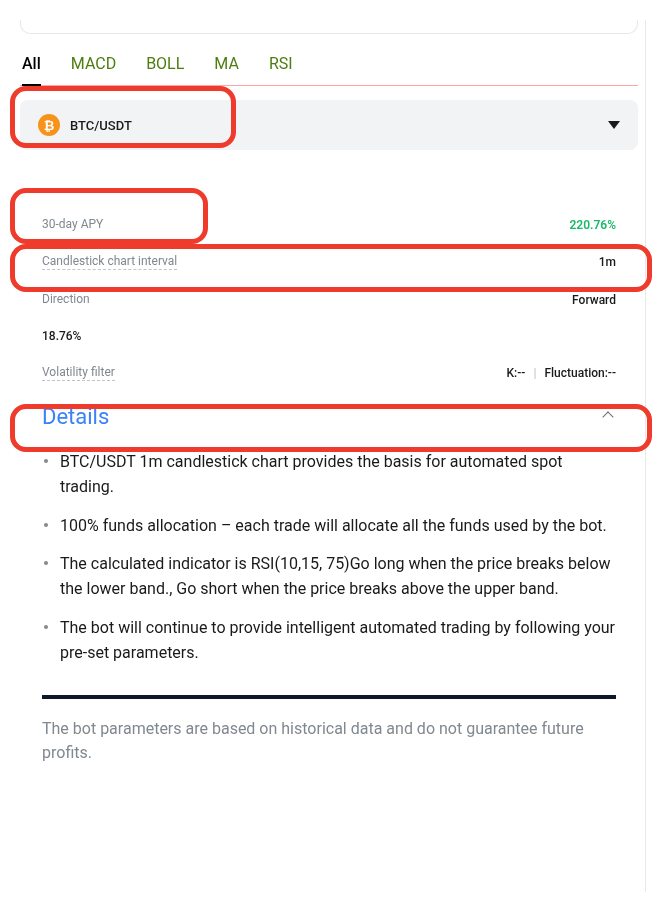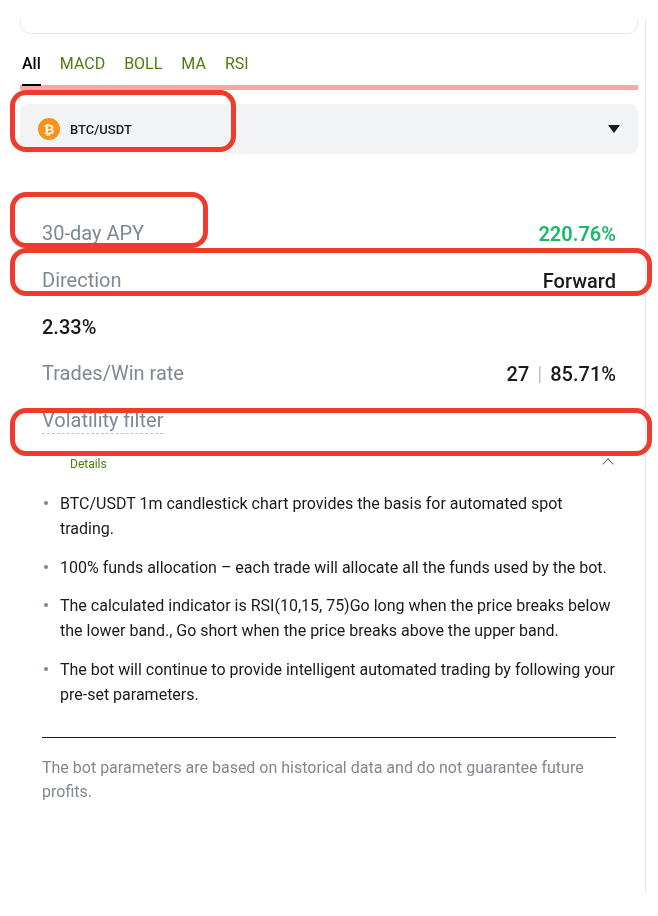--- a/index.html
+++ b/index.html
@@ -13,22 +13,22 @@
     }
     .top-placeholder {
       height: 14px;
       border: 1px solid #e8e8e8;
       border-top: none;
       border-radius: 0 0 10px 10px;
       margin-bottom: 12px;
     }
     .tabs {
       display: flex;
-      gap: 19px;
-      border-bottom: 5px solid #fca5a5;
+      gap: 30px;
+      border-bottom: 1px solid #fca5a5;
       padding: 0 2px 0 2px;
     }
     .tab {
       padding: 8px 0 12px 0;
       font-size: 16px;
       color: #4d7c0f;
       cursor: pointer;
       position: relative;
     }
     .tab.active {
@@ -97,49 +97,49 @@
     .stats {
       margin-top: 32px;
       padding: 0 22px;
       position: relative;
     }
     .stat-row {
       display: flex;
       justify-content: space-between;
       align-items: center;
       padding: 11px 0;
-      font-size: 20px;
+      font-size: 12px;
     }
     .stat-label {
       color: #808890;
       border-bottom: 1px dashed #c0c4c9;
       padding-bottom: 1px;
     }
     .stat-label.nodotted { border-bottom: none; }
     .stat-value { color: #1a1a1a; font-weight: 500; text-align: right; }
     .stat-value.green { color: #17ba6a; font-weight: 600; }
     .stat-value .sep { color: #c0c4c9; margin: 0 8px; }
     .hl-row1 { left: -10px; top: 38px; right: -14px; height: 48px; }
     .hl-row2 { left: -10px; top: 198px; right: -14px; height: 48px; }
     .details-row {
       display: flex; justify-content: space-between; align-items: center;
       padding: 12px 0 6px 0;
     }
-    .details-label { color: #4d7c0f; font-size: 12px; margin-left: 28px; }
+    .details-label { color: #3b82f6; font-size: 22px; }
     .chevron-up {
       width: 8px; height: 8px;
       border-right: 1.5px solid #6b6f76;
       border-top: 1.5px solid #6b6f76;
       transform: rotate(-45deg);
       margin-right: 4px;
     }
     .details-list {
       list-style: none;
       padding: 8px 0 22px 0;
-      border-bottom: 1px solid #0f172a;
+      border-bottom: 4px solid #0f172a;
     }
     .details-list li {
       position: relative;
       padding: 7px 0 7px 18px;
       font-size: 16px;
       color: #1a1a1a;
       line-height: 1.55;
     }
     .details-list li::before {
       content: "";
@@ -194,40 +194,41 @@
 
   <div class="stats">
     <div class="highlight-box hl-row1"></div>
     <div class="highlight-box hl-row2"></div>
 
     <div class="stat-row">
       <span class="stat-label nodotted">30-day APY</span>
       <span class="stat-value green">220.76%</span>
     </div>
 
+    <div class="stat-row">
+      <span class="stat-label">Candlestick chart interval</span>
+      <span class="stat-value">1m</span>
+    </div>
 
     <div class="stat-row">
       <span class="stat-label nodotted">Direction</span>
       <span class="stat-value">Forward</span>
     </div>
 
     <div class="stat-row">
-      <span class="stat-value">2.33%</span>
-    </div>
-
-    <div class="stat-row">
-      <span class="stat-label nodotted">Trades/Win rate</span>
+      <span class="stat-value">18.76%</span>
+    </div>
+
+
+
+    <div class="stat-row">
+      <span class="stat-label">Volatility filter</span>
       <span class="stat-value">
-        <span>27</span><span class="sep">|</span><span>85.71%</span>
+        <span>K:--</span><span class="sep">|</span><span>Fluctuation:--</span>
       </span>
-    </div>
-
-
-    <div class="stat-row">
-      <span class="stat-label">Volatility filter</span>
     </div>
 
     <div class="details-row">
       <span class="details-label">Details</span>
       <span class="chevron-up"></span>
     </div>
 
     <ul class="details-list">
       <li>BTC/USDT 1m candlestick chart provides the basis for automated spot trading.</li>
       <li>100% funds allocation – each trade will allocate all the funds used by the bot.</li>

